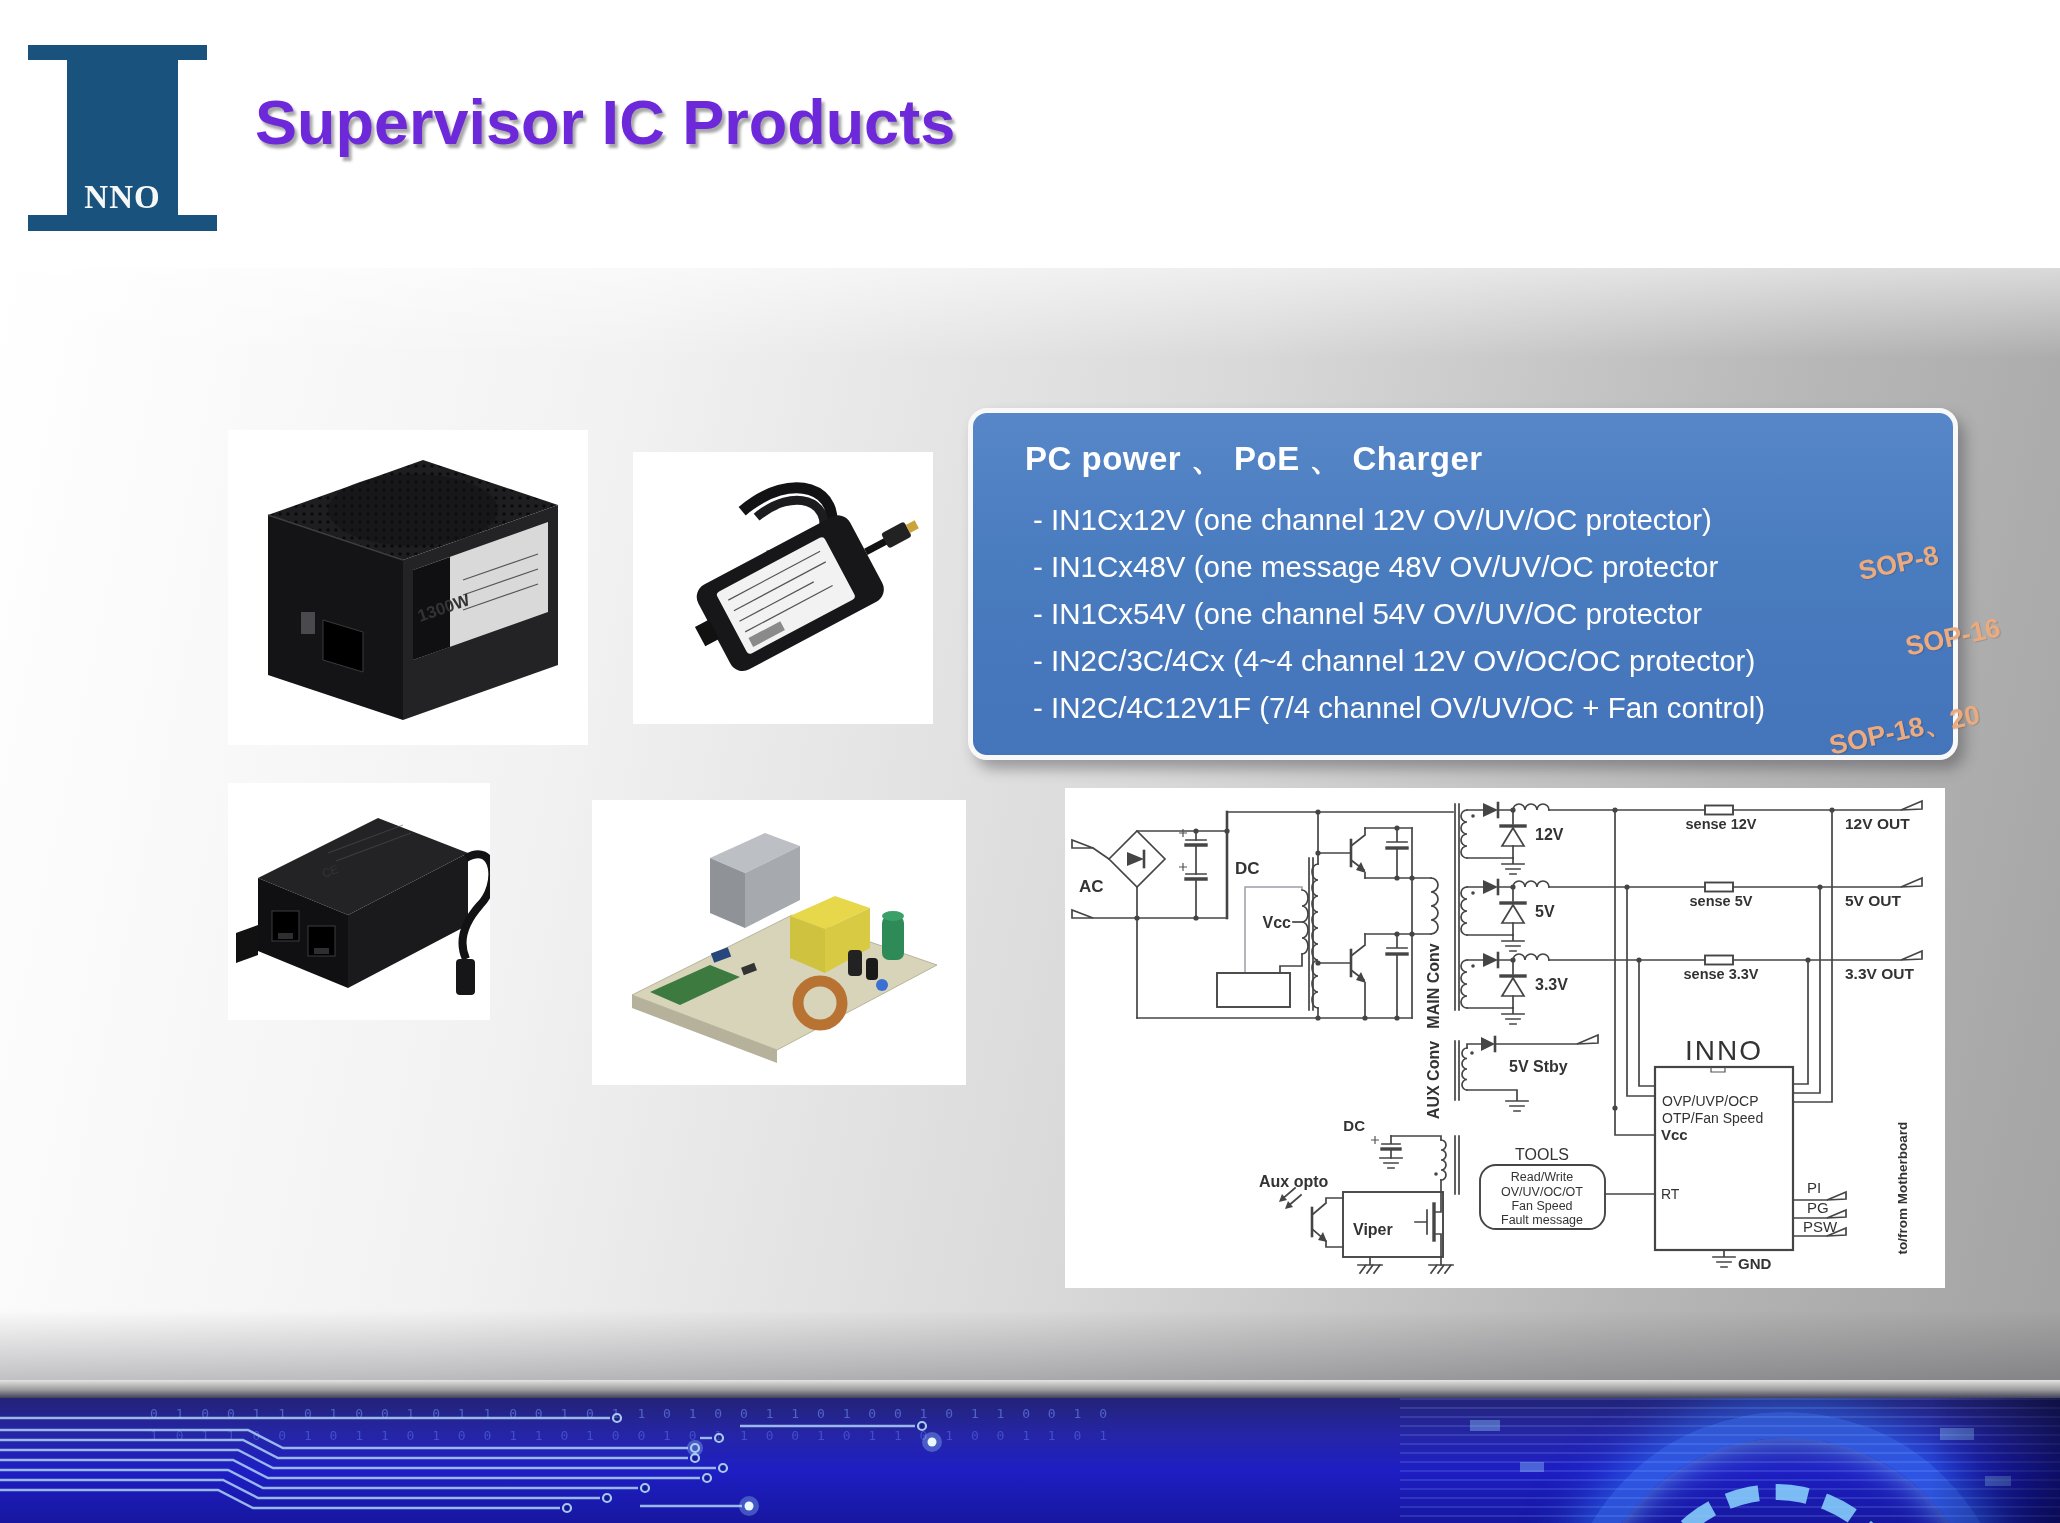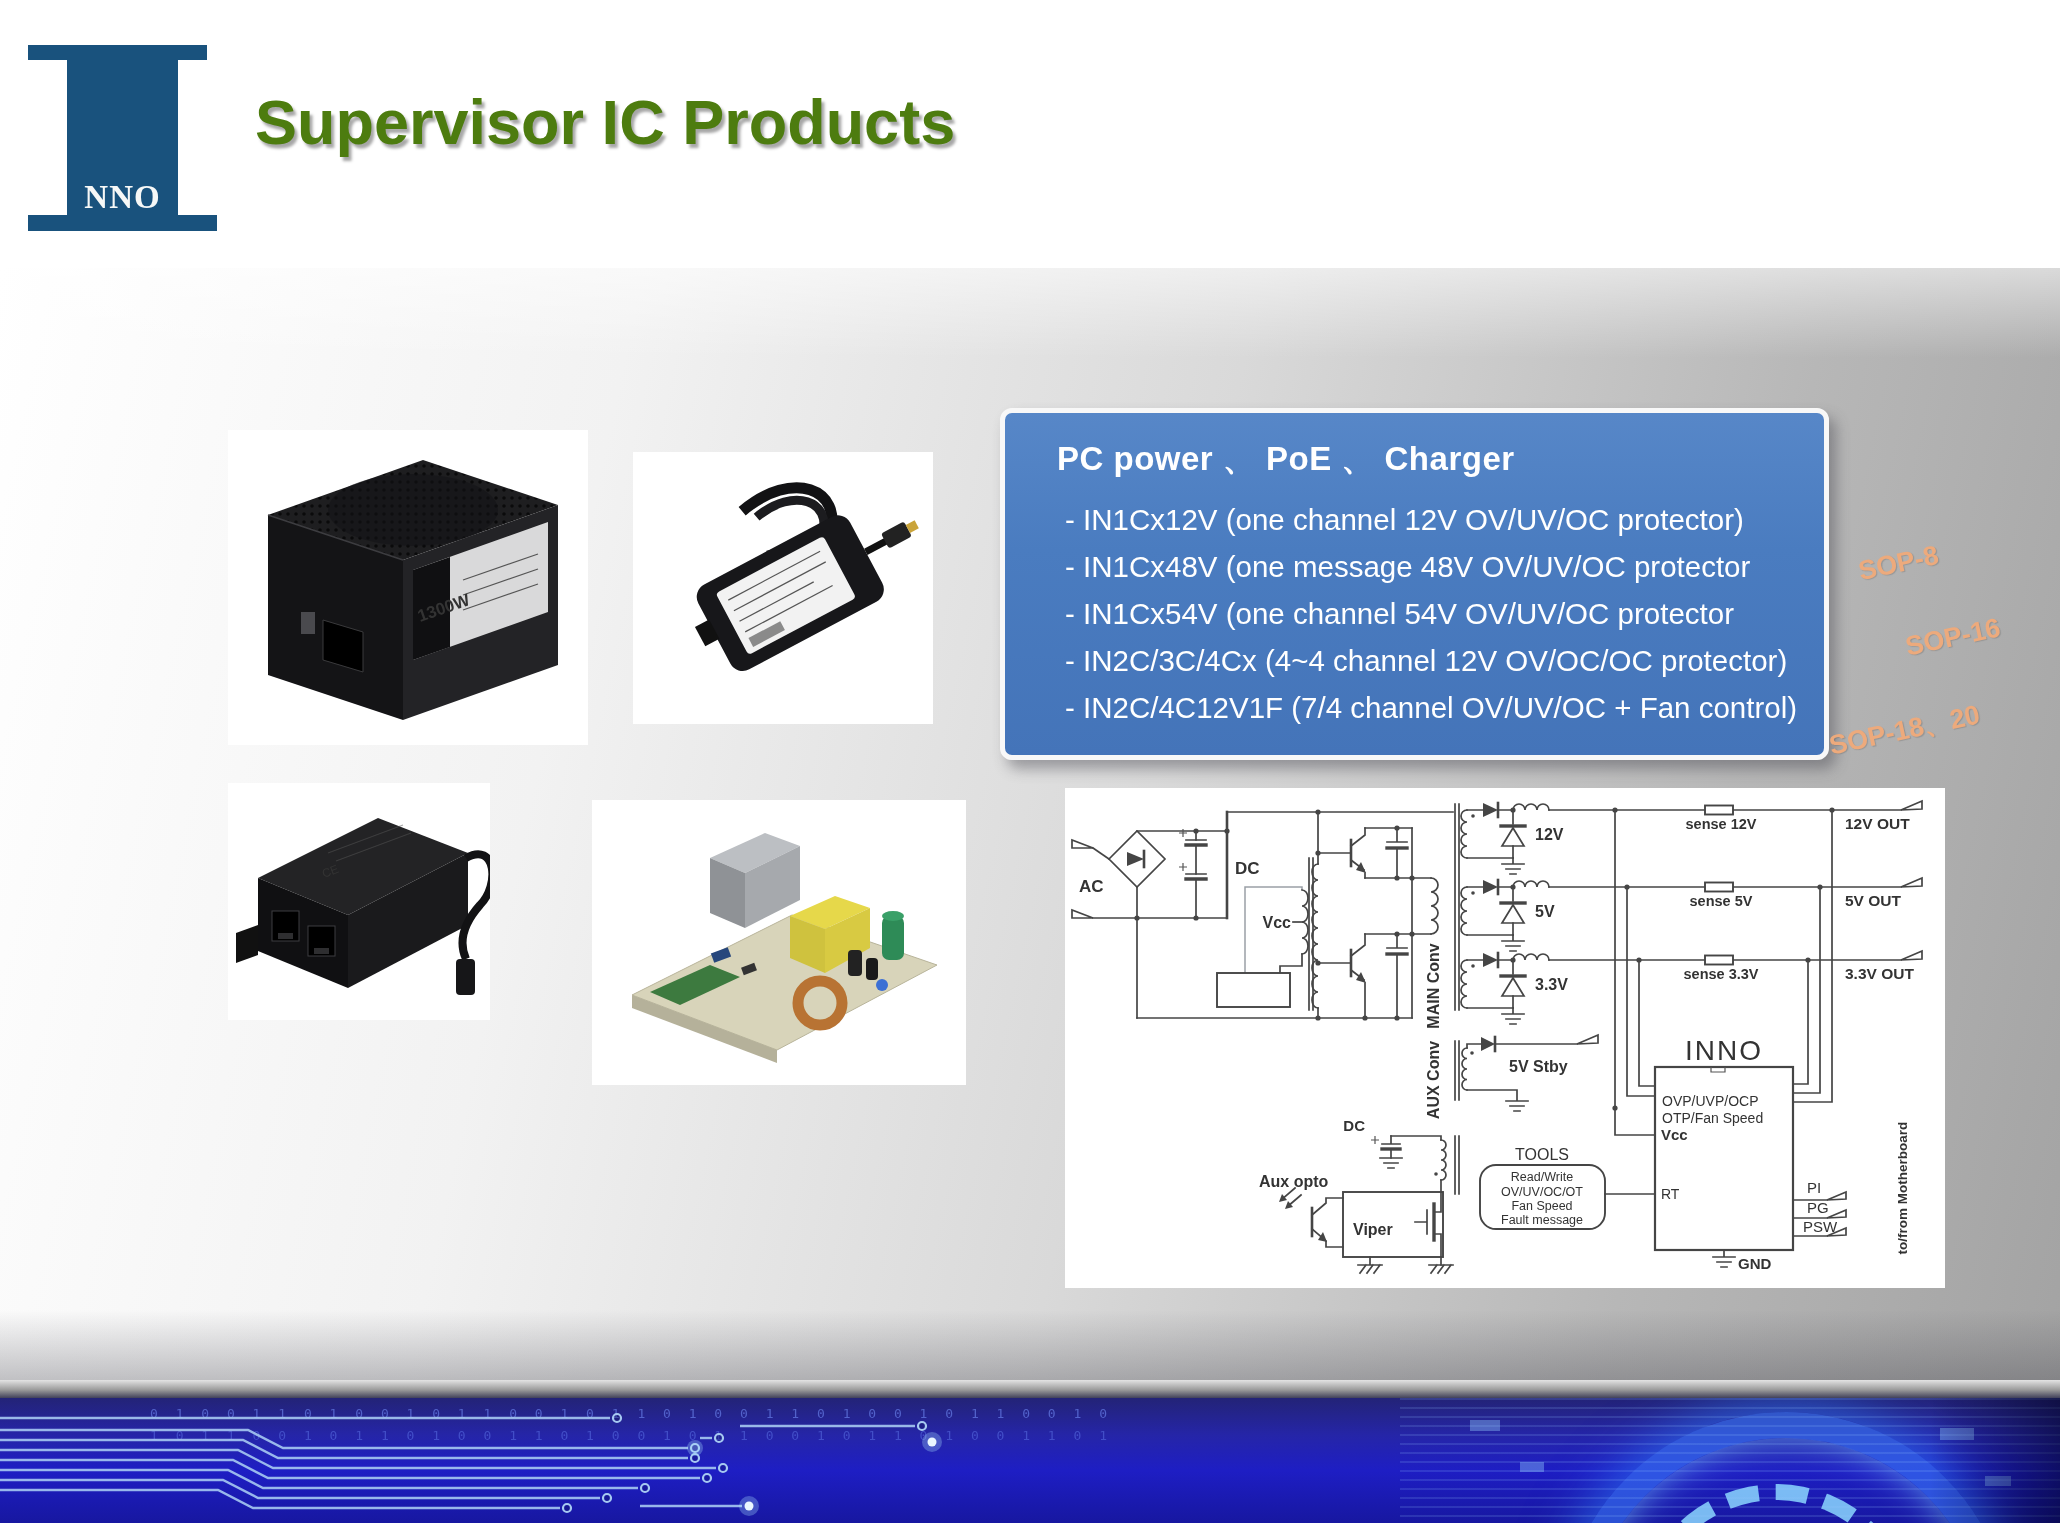--- a/index.html
+++ b/index.html
@@ -13,43 +13,43 @@
   .logo .bar-top{position:absolute;left:0;top:0;width:179px;height:15px;background:#19527d;}
   .logo .stem{position:absolute;left:39px;top:0;width:111px;height:178px;background:#19527d;}
   .logo .bar-bot{position:absolute;left:0;top:170px;width:189px;height:16px;background:#19527d;}
   .logo .nno{
     position:absolute;left:39px;top:134px;width:111px;text-align:center;
     color:#f6f8f7;font-family:"Liberation Serif", serif;font-weight:700;
     font-size:33px;letter-spacing:1px;
   }
   .page-title{
     position:absolute;left:255px;top:86px;
-    font-size:63px;font-weight:700;color:#4d7c0f;letter-spacing:0px;
+    font-size:63px;font-weight:700;color:#6d28d9;letter-spacing:0px;
     text-shadow:3px 4px 3px rgba(0,0,0,0.35);
   }
   
   .band{
     position:absolute;left:0;top:268px;width:2060px;height:1112px;
     background-image:
       linear-gradient(180deg, rgba(255,255,255,0.55), rgba(255,255,255,0) 90px),
       linear-gradient(0deg, rgba(60,60,70,0.30), rgba(60,60,70,0) 70px),
       linear-gradient(102deg, #ffffff 0%, #f2f2f2 28%, #d9d9d9 55%, #b7b7b7 80%, #a3a3a3 100%);
   }
   
   .photo{position:absolute;background:#ffffff;}
   .photo svg{display:block;width:100%;height:100%;}
   .ph-psu{left:228px;top:430px;width:360px;height:315px;}
   .ph-adapter{left:633px;top:452px;width:300px;height:272px;}
   .ph-poe{left:228px;top:783px;width:262px;height:237px;}
   .ph-board{left:592px;top:800px;width:374px;height:285px;}
   
   .bluebox{
-    position:absolute;left:1000px;top:408px;width:829px;height:352px;
+    position:absolute;left:968px;top:408px;width:990px;height:352px;
     background:linear-gradient(180deg,#5787c8 0%, #4a7cc0 40%, #4474b9 100%);
-    border:5px solid #f8f8f8;border-radius:12px;box-sizing:border-box;
+    border:5px solid #f8f8f8;border-radius:19px;box-sizing:border-box;
     box-shadow:7px 9px 14px rgba(70,70,80,0.45);
     color:#ffffff;overflow:visible;
   }
   .bluebox .bb-head{
     padding:24px 30px 0 52px;font-size:33px;font-weight:700;letter-spacing:0.5px;
   }
   .bluebox .bb-list{padding:14px 0 0 60px;}
   .bluebox .bb-item{font-size:29.5px;line-height:47px;white-space:nowrap;}
   .sop{
     position:absolute;color:#edaa7c;font-weight:700;font-size:27px;

